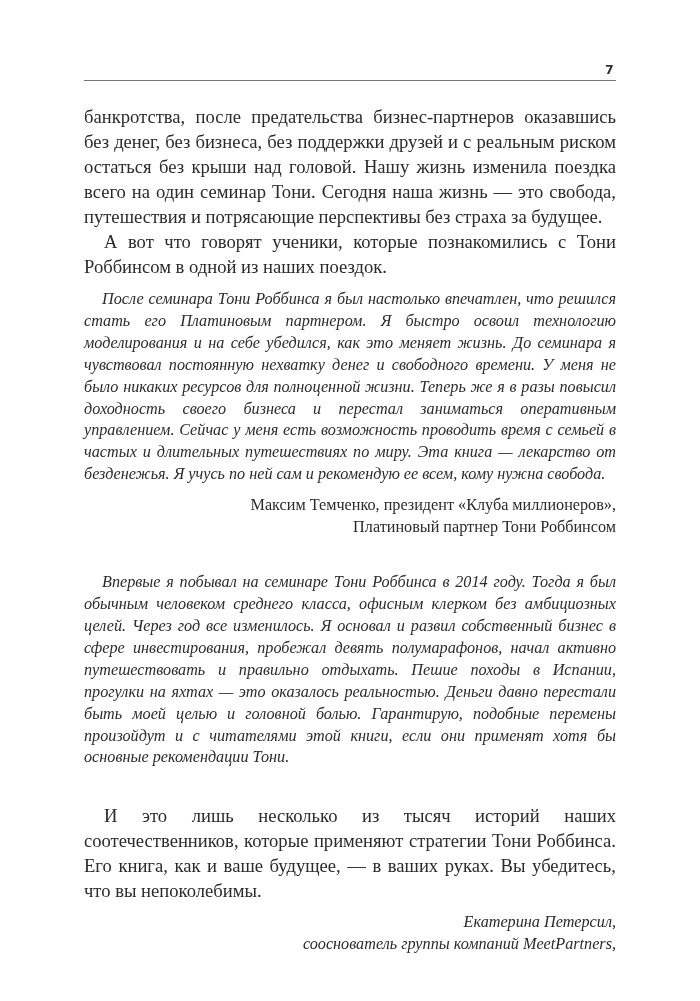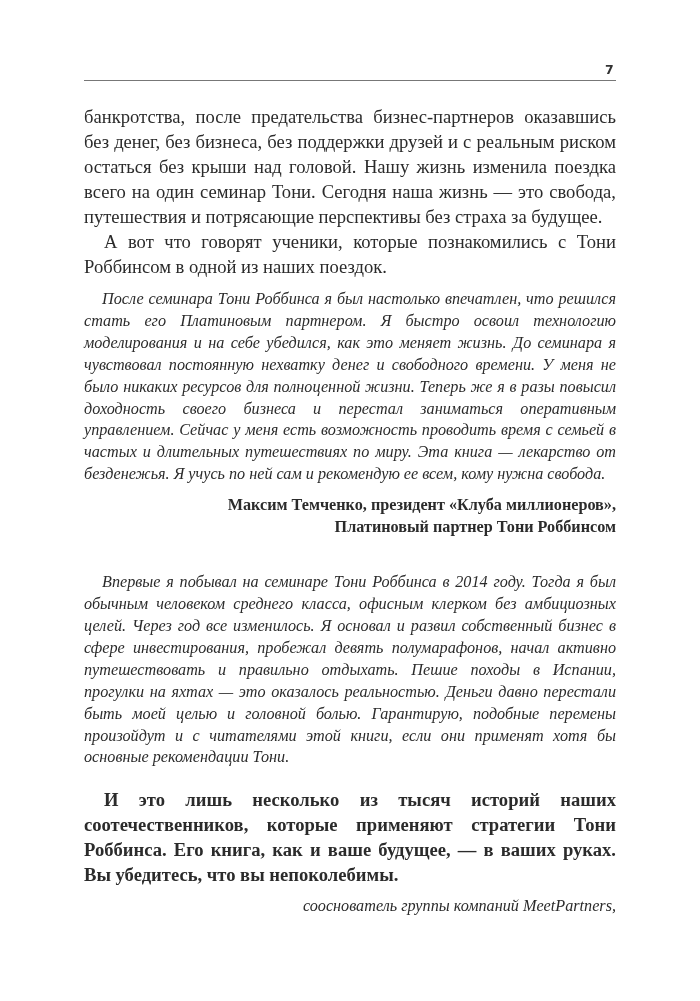--- a/index.html
+++ b/index.html
@@ -18,23 +18,23 @@
     }
     .p { margin: 0; text-align: justify; text-align-last: left; }
     .indent { text-indent: 20px; }
     .quote-block {
       font-style: italic; font-size: 16.2px; line-height: 21.9px;
       margin: 10px 0 0 0; text-align: justify;
     }
     .quote-block .q { text-indent: 18px; margin: 0; }
     .attribution {
       font-style: normal; font-size: 16.2px; line-height: 22px;
-      text-align: right; margin: 8px 0 0 0; font-weight: bold;
+      text-align: right; margin: 8px 0 0 0;
     }
-    .final { margin-top: 18px; font-weight: bold; }
+    .final { margin-top: 34px; }
     .signature {
       font-style: italic; font-size: 16.2px; line-height: 22px; text-align: right; margin-top: 8px;
     }
     .line { display: block; }
   </style>
 </head>
 <body>
 
 <div class="page">
   <div class="running-head">
@@ -53,17 +53,18 @@
       </div>
     </div>
 
     <div class="quote-block" style="margin-top:34px;">
       <p class="q">Впервые я побывал на семинаре Тони Роббинса в 2014 году. Тогда я был обычным человеком среднего класса, офисным клерком без амбициозных целей. Через год все изменилось. Я основал и развил собственный бизнес в сфере инвестирования, пробежал девять полумарафонов, начал активно путешествовать и правильно отдыхать. Пешие походы в Испании, прогулки на яхтах — это оказалось реальностью. Деньги давно перестали быть моей целью и головной болью. Гарантирую, подобные перемены произойдут и с читателями этой книги, если они применят хотя бы основные рекомендации Тони.</p>
     </div>
 
     <p class="p indent final">И это лишь несколько из тысяч историй наших соотечественников, которые применяют стратегии Тони Роббинса. Его книга, как и ваше будущее, — в ваших руках. Вы убедитесь, что вы непоколебимы.</p>
 
     <div class="signature">
+      <span class="line">Екатерина Петерсил,</span>
       <span class="line">сооснователь группы компаний MeetPartners,</span>
 
     </div>
   </div>
 </div>
 
 </body></html>

